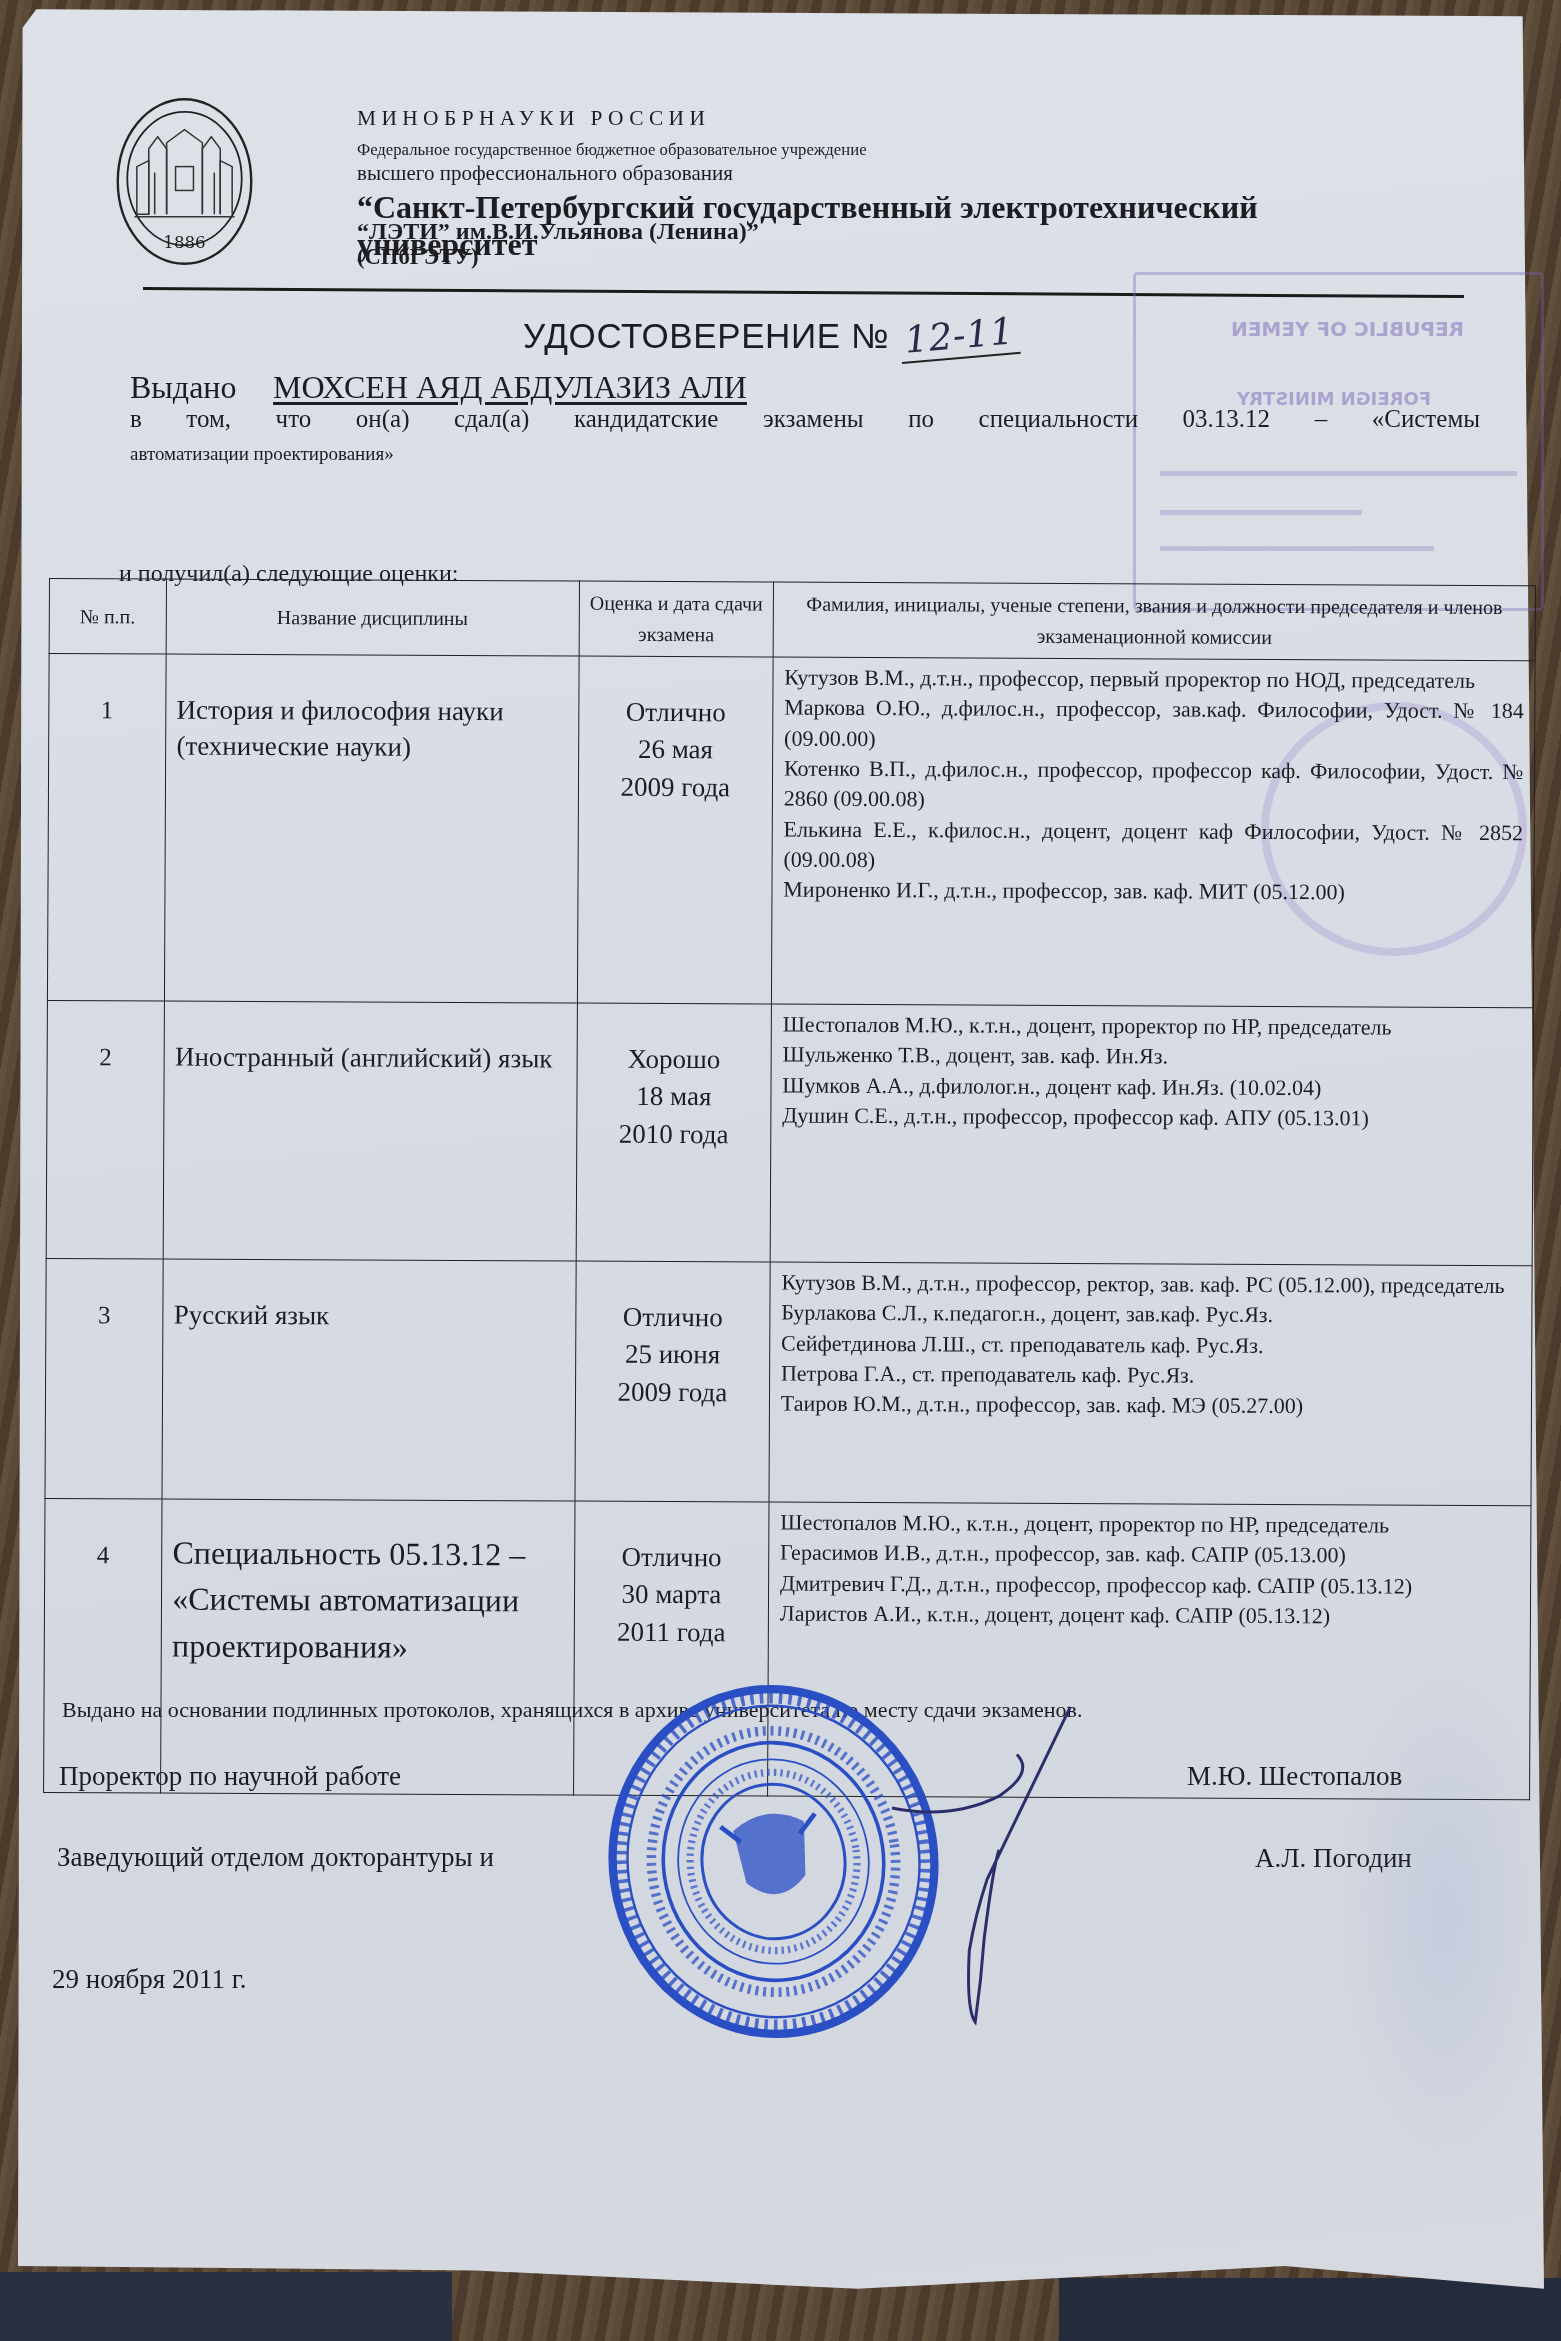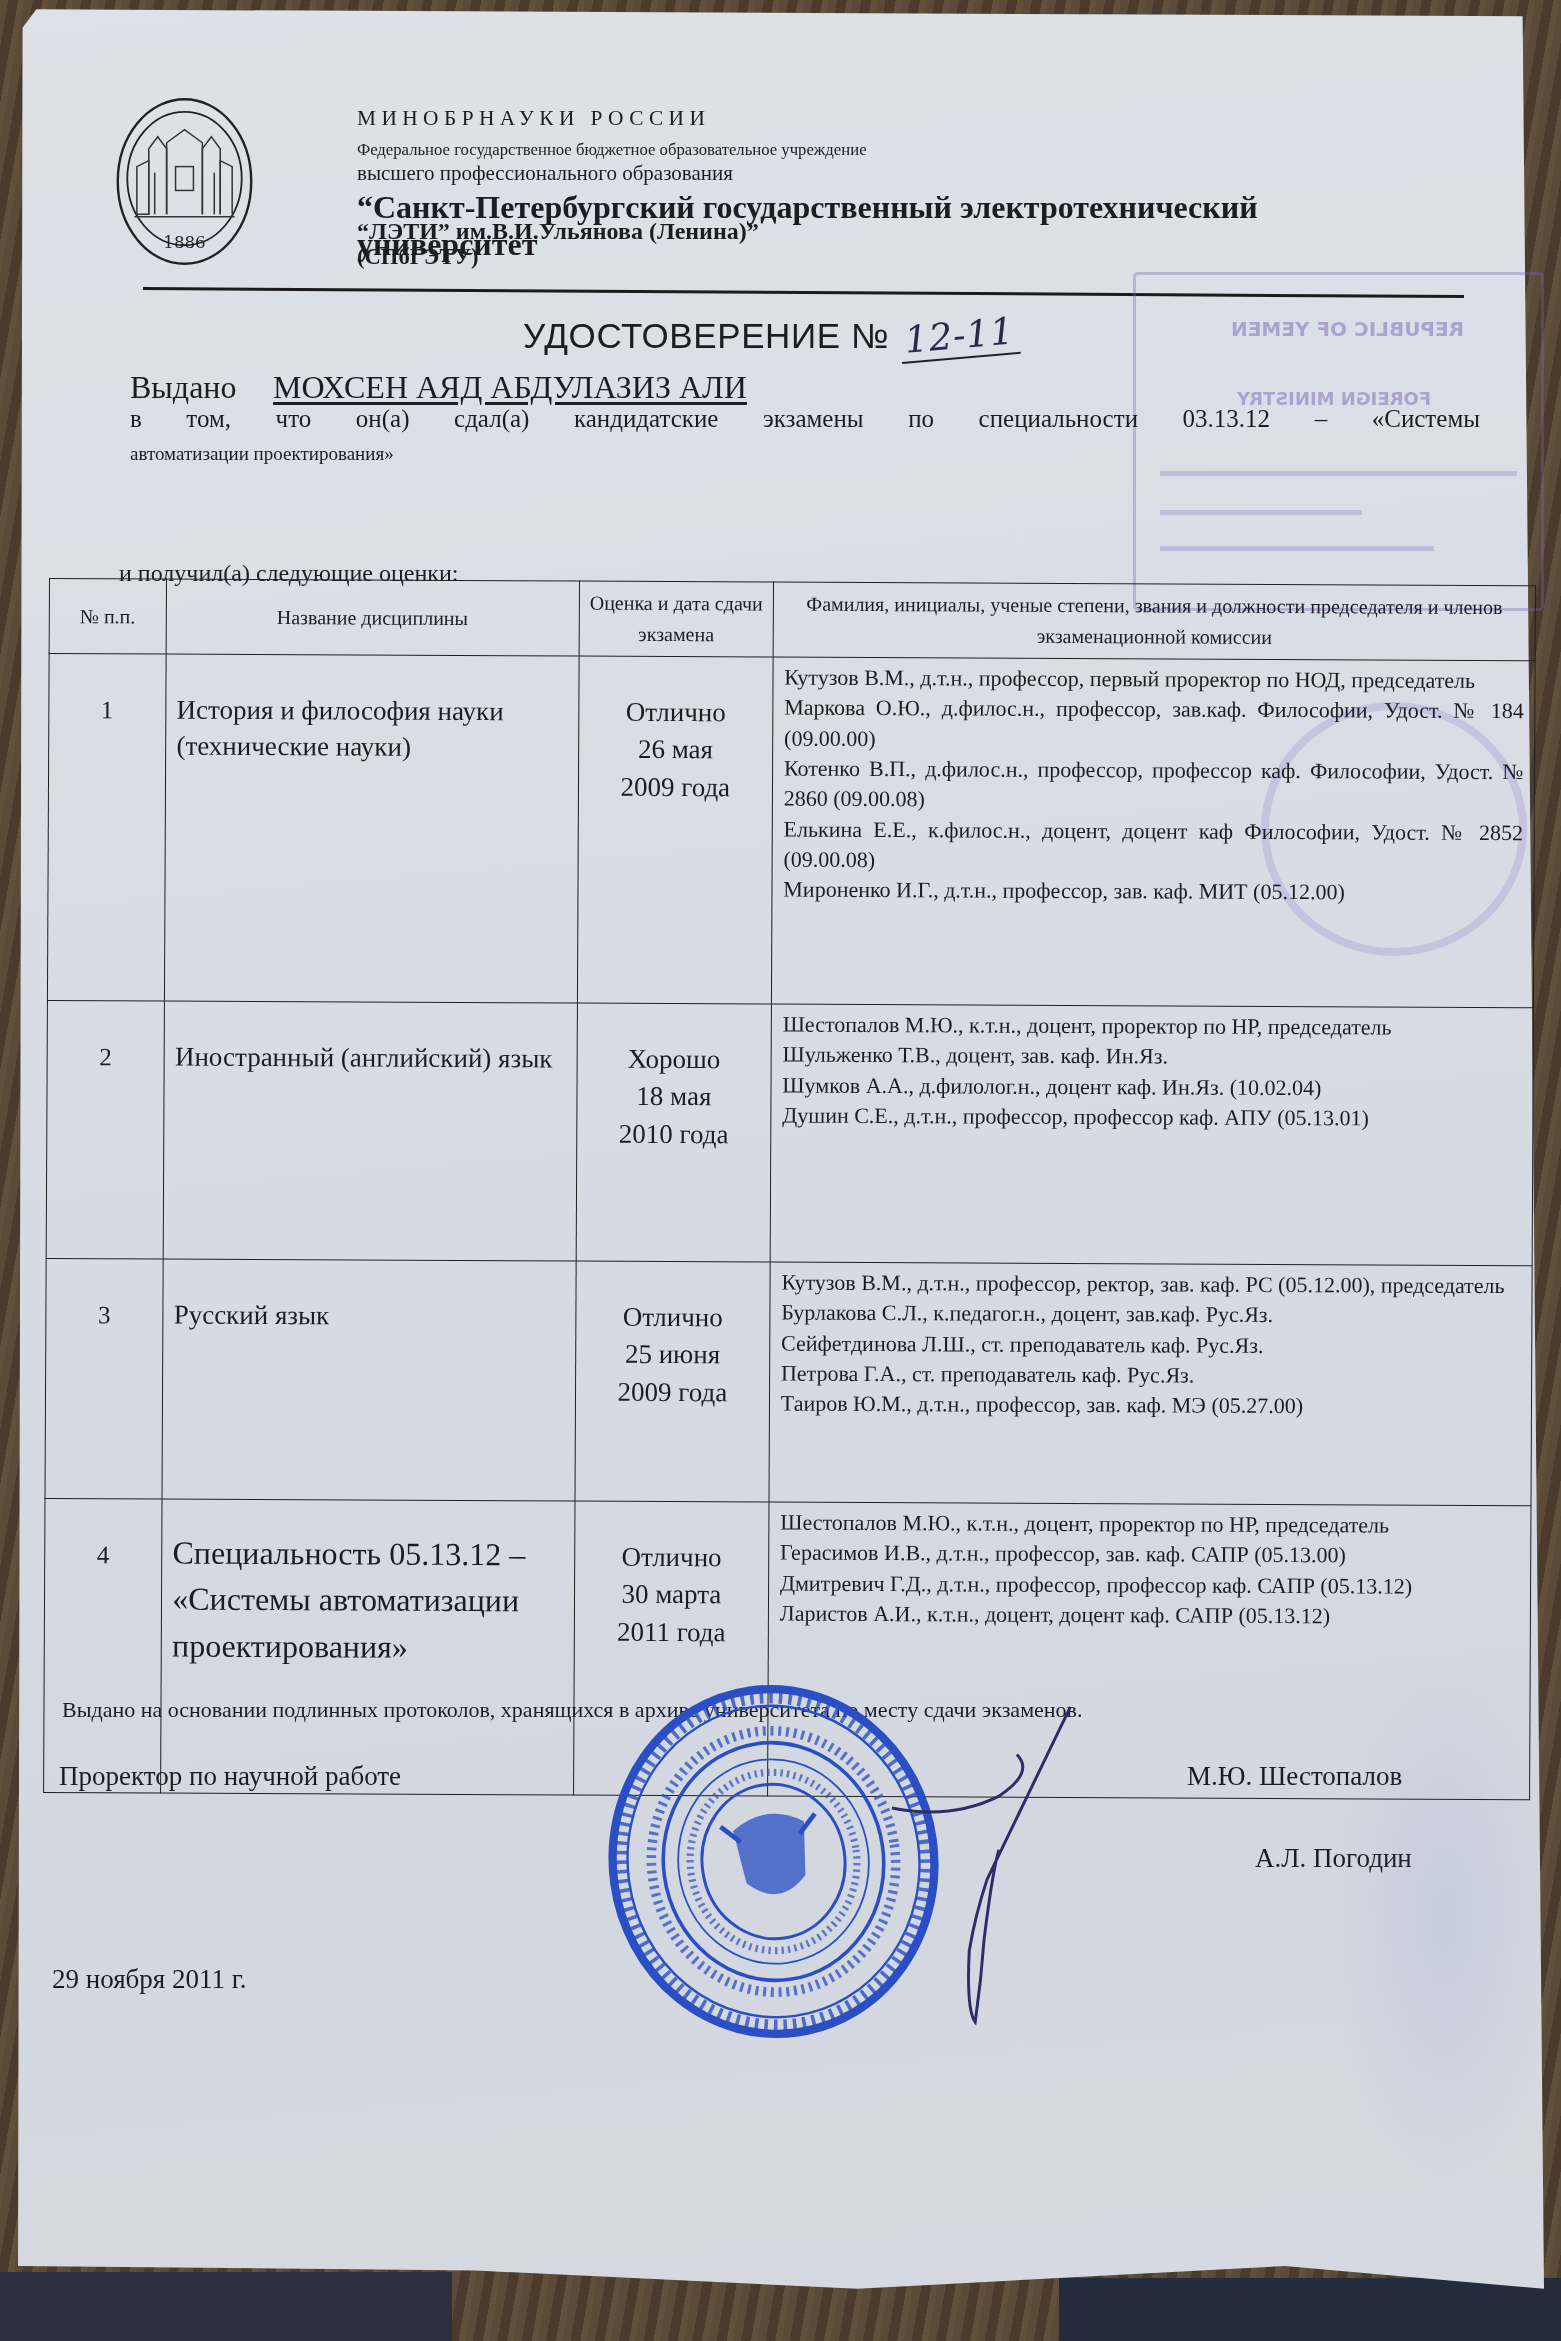--- a/index.html
+++ b/index.html
@@ -212,20 +212,21 @@
       <div>Ларистов А.И., к.т.н., доцент, доцент каф. САПР (05.13.12)</div>
     </td>
   </tr>
 </tbody>
   </table>
 
 <div class="abs footnote">Выдано на основании подлинных протоколов, хранящихся в архиве университета по месту сдачи экзаменов.</div>
 <div class="abs sig-role1">Проректор по научной работе</div>
 <div class="abs sig-name1">М.Ю. Шестопалов</div>
 <div class="abs sig-role2">
+  <div>Заведующий отделом докторантуры и</div>
 </div>
 <div class="abs sig-name2">А.Л. Погодин</div>
 <div class="abs date">29 ноября 2011 г.</div>
 
 <div class="abs faded-blue-stamp"></div>
 
 <svg class="abs stamp-blue" viewBox="0 0 620 600">
   <g transform="rotate(-8 310 300)" fill="none" stroke="#2a4fc4">
     <ellipse cx="310" cy="300" rx="270" ry="290" stroke-width="14"></ellipse>
     <ellipse cx="310" cy="300" rx="245" ry="262" stroke-width="4"></ellipse>

